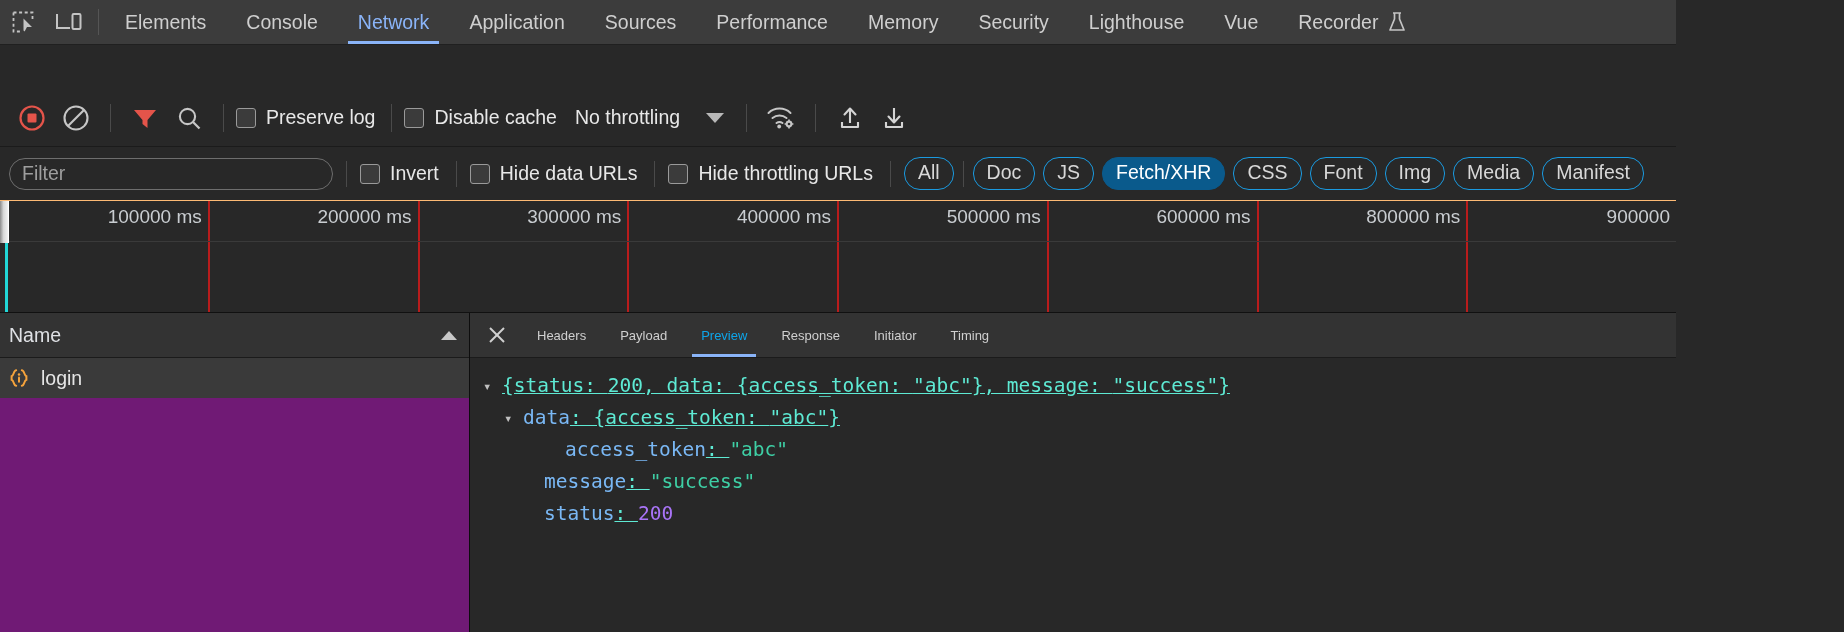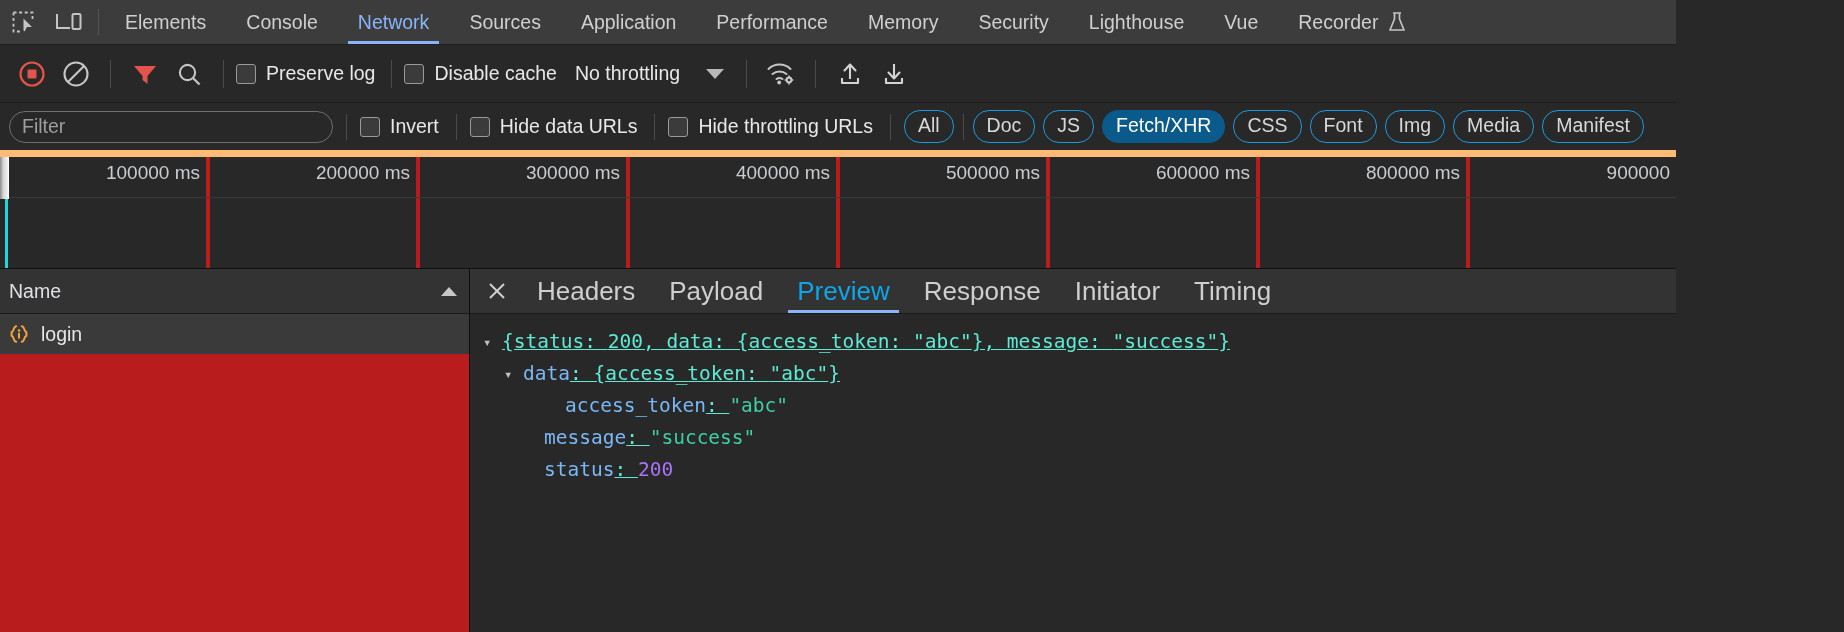--- a/index.html
+++ b/index.html
@@ -65,20 +65,21 @@
 
   
   .net-toolbar {
     height: 58px;
     min-height: 58px;
     background: #282828;
     display: flex;
     align-items: center;
     padding-left: 10px;
     border-bottom: 1px solid #1b1b1b;
+    margin-top: 44px;
   }
   .ntb-btn {
     width: 44px; height: 44px;
     display: flex; align-items: center; justify-content: center;
     cursor: pointer;
     border-radius: 3px;
   }
   .ntb-sep {
     width: 1px; height: 28px;
     background: #4a4a4a;
@@ -123,21 +124,21 @@
   }
 
   
   .filter-row {
     height: 54px;
     min-height: 54px;
     background: #282828;
     display: flex;
     align-items: center;
     padding-left: 9px;
-    border-bottom: 7px solid #fdba74;
+    border-bottom: 1px solid #fdba74;
     overflow: hidden;
   }
   .filter-input {
     width: 324px;
     height: 32px;
     background: #282828;
     border: 1px solid #6e6e6e;
     border-radius: 16px;
     color: #e8e8e8;
     font-size: 19.5px;
@@ -186,21 +187,21 @@
     border-bottom: 1px solid #111;
     overflow: hidden;
   }
   .ov-grid {
     position: absolute;
     inset: 0;
     display: flex;
   }
   .ov-cell {
     flex: 1 1 0;
-    border-right: 4px solid #b91c1c;
+    border-right: 2px solid #b91c1c;
     position: relative;
   }
   .ov-cell:last-child { border-right: none; }
   .ov-label {
     position: absolute;
     right: 6px; top: 5px;
     font-size: 19px;
     color: #c9cdd1;
     white-space: nowrap;
   }
@@ -232,21 +233,21 @@
     display: flex;
     min-height: 0;
     background: #282828;
   }
   .req-pane {
     width: 470px;
     min-width: 470px;
     display: flex;
     flex-direction: column;
     border-right: 1px solid #0d0d0d;
-    background: #b91c1c;
+    background: #701a75;
   }
   .req-head {
     height: 45px;
     min-height: 45px;
     background: #333333;
     display: flex;
     align-items: center;
     padding: 0 12px 0 9px;
     border-bottom: 1px solid #1b1b1b;
     cursor: pointer;
@@ -305,21 +306,21 @@
     width: 46px;
     display: flex;
     align-items: center;
     justify-content: center;
     cursor: pointer;
   }
   .detail-tab {
     display: flex;
     align-items: center;
     padding: 0 17px;
-    font-size: 26px;
+    font-size: 13px;
     color: #cfcfcf;
     cursor: pointer;
     position: relative;
     white-space: nowrap;
   }
   .detail-tab.active { color: #0ea5e9; }
   .detail-tab.active::after {
     content: "";
     position: absolute;
     left: 8px; right: 8px; bottom: 0;
@@ -379,24 +380,24 @@
     <div class="panel-tab">
         <span>Elements</span>
       </div>
     <div class="panel-tab">
         <span>Console</span>
       </div>
     <div class="panel-tab active">
         <span>Network</span>
       </div>
     <div class="panel-tab">
+        <span>Application</span>
+      </div>
+    <div class="panel-tab">
         <span>Sources</span>
-      </div>
-    <div class="panel-tab">
-        <span>Application</span>
       </div>
     <div class="panel-tab">
         <span>Performance</span>
       </div>
     <div class="panel-tab">
         <span>Memory</span>
       </div>
     <div class="panel-tab">
         <span>Security</span>
       </div>

